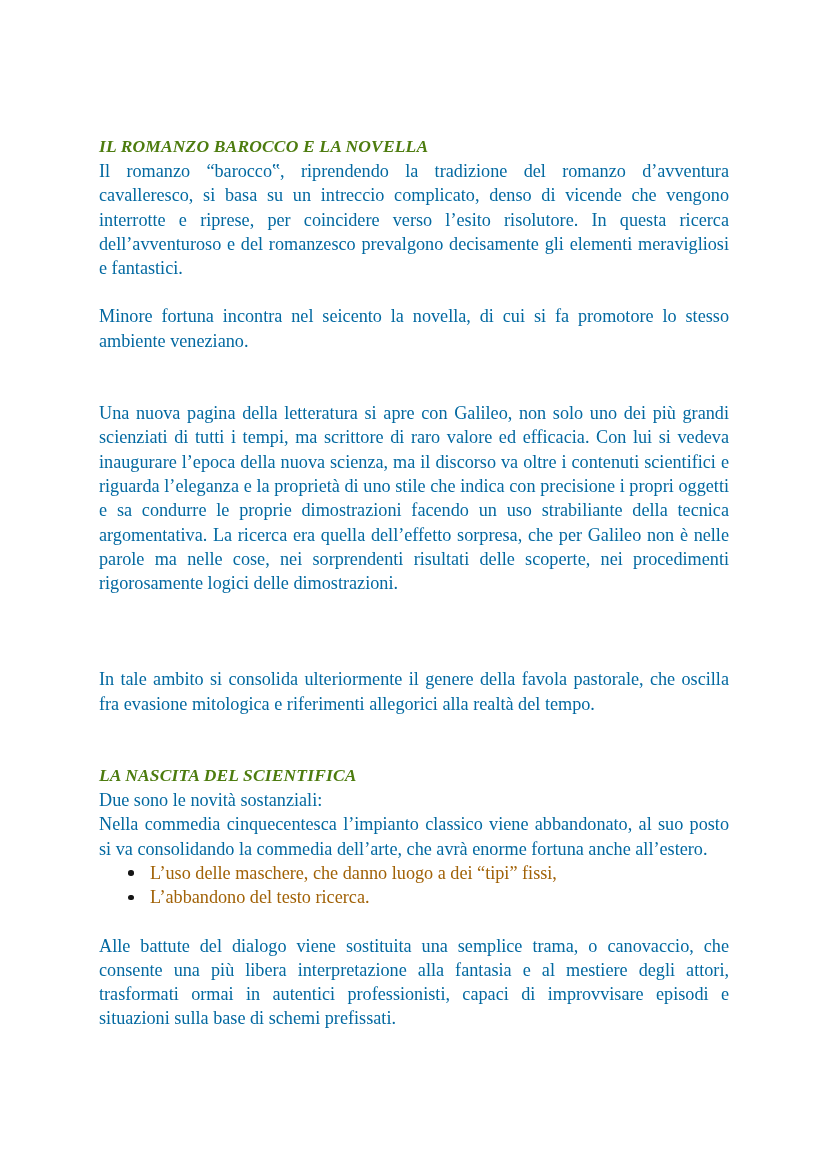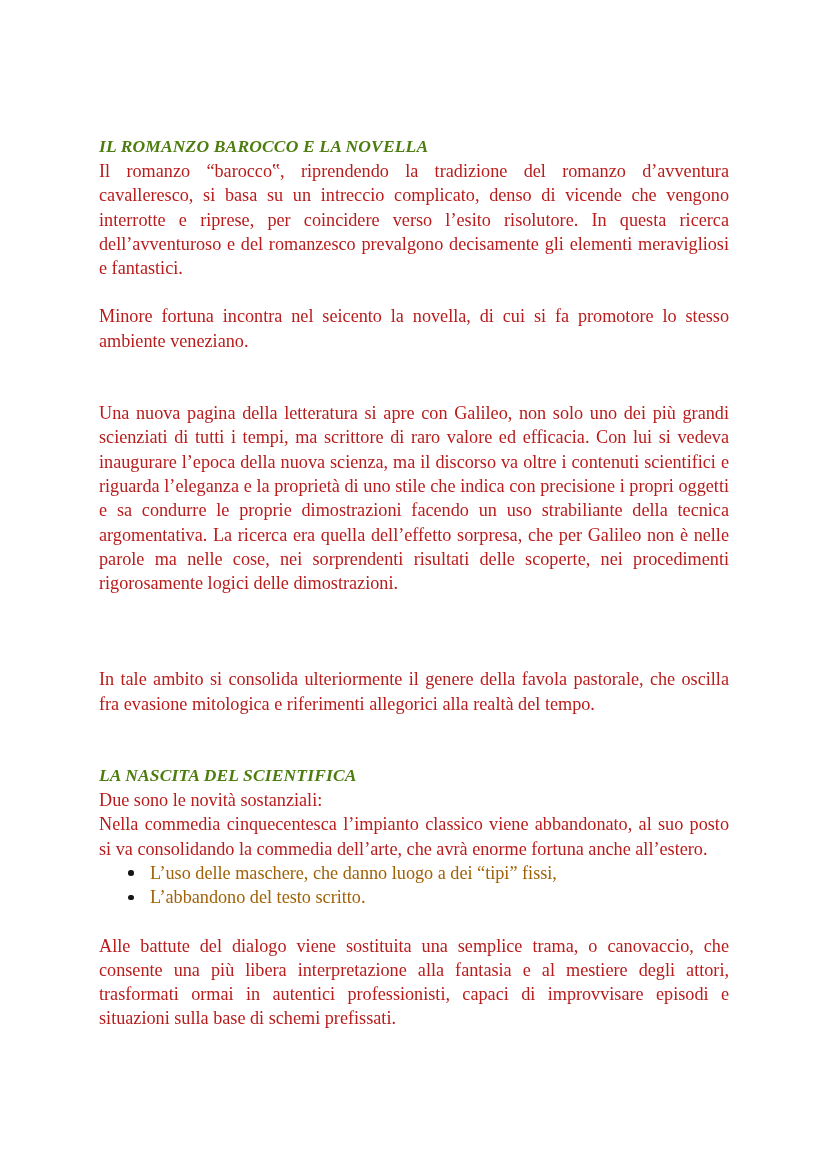--- a/index.html
+++ b/index.html
@@ -37,21 +37,21 @@
     color: #4d7c0f;
     text-align: left;
   }
 
   p.para {
     font-size: 18.2px;
     line-height: 24.3px;
     text-align: justify;
     text-justify: inter-word;
     margin: 0;
-    color: #b91c1c;
+    color: #0369a1;
     hyphens: none;
   }
 
   p.para.left { text-align: left; }
 
   
   .gap-para  { height: 24px; }
   .gap-block { height: 48px; }
 
   ul.bullets {
@@ -109,20 +109,20 @@
     <h2 class="heading">LA NASCITA DEL SCIENTIFICA</h2>
     <p class="para left">Due sono le novità sostanziali:</p>
     <p class="para">Nella commedia cinquecentesca l’impianto classico viene abbandonato, al suo posto si va consolidando la commedia dell’arte, che avrà enorme fortuna anche all’estero.</p>
     <ul class="bullets">
       <li>
         <span class="dot"></span>
         <span>L’uso delle maschere, che danno luogo a dei “tipi” fissi,</span>
       </li>
       <li>
         <span class="dot"></span>
-        <span>L’abbandono del testo scritto.</span>
+        <span>L’abbandono del testo ricerca.</span>
       </li>
     </ul>
     <div class="gap-para"></div>
     <p class="para">Alle battute del dialogo viene sostituita una semplice trama, o canovaccio, che consente una più libera interpretazione alla fantasia e al mestiere degli attori, trasformati ormai in autentici professionisti, capaci di improvvisare episodi e situazioni sulla base di schemi prefissati.</p>
   </section>
 
 </div>
 
 </body></html>

